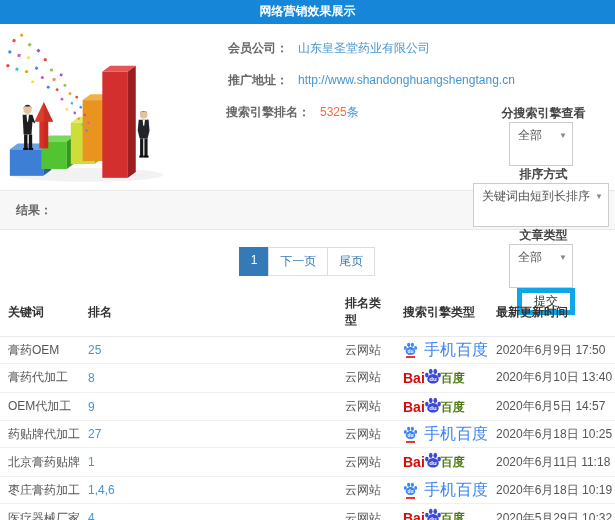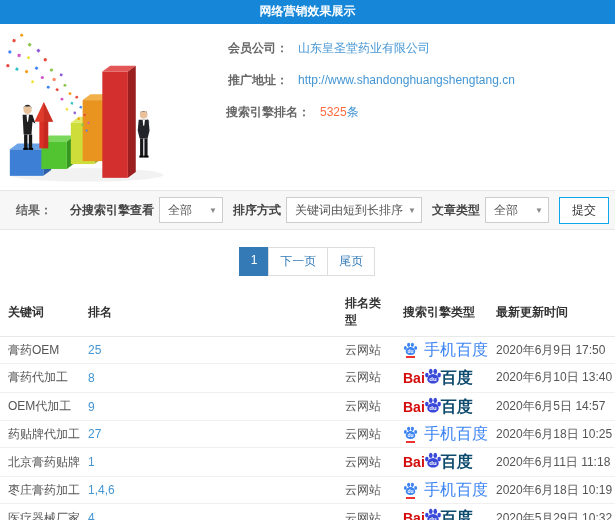--- a/index.html
+++ b/index.html
@@ -20,51 +20,51 @@
   .info-value { margin-left:10px; white-space:nowrap; }
   .v-link { color:#4395d3; text-decoration:none; cursor:pointer; }
   .v-text { color:#666; }
   .v-num { color:#ff6a3c; }
   .v-unit { color:#4395d3; }
 
   
   .filter-bar { height:40px; background:#f7f7f7; border-top:1px solid #e8e8e8;
     border-bottom:1px solid #e8e8e8; display:flex; align-items:center; padding:0 6px 0 16px; }
   .result-label { font-weight:bold; color:#666; }
-  .filter-controls { margin-left:auto; display:flex; align-items:center; }
+  .filter-controls { margin-left:auto; display:flex; align-items:center;flex-direction:column; }
   .f-label { font-weight:bold; color:#444; margin:0 5px 0 10px; white-space:nowrap; }
-  .select-box { position:relative; background:#fff; border:1px solid #ccc; height:26px;
+  .select-box { position:relative; background:#fff; border:1px solid #ccc; height:44px;
     line-height:24px; padding:0 18px 0 8px; color:#555; cursor:pointer; white-space:nowrap; }
   .select-box .caret { position:absolute; right:5px; top:0; font-size:8px; color:#888;
     line-height:26px; font-style:normal; }
   .sel-engine { min-width:64px; }
   .sel-sort   { min-width:130px; margin-right:0; }
   .sel-type   { min-width:64px; }
   .submit-btn { margin-left:10px; height:27px; padding:0 12px; background:#fff;
-    border:1px solid #0ea5e9; color:#333; font-size:12px; cursor:pointer;
+    border:5px solid #0ea5e9; color:#333; font-size:12px; cursor:pointer;
     font-family:inherit; }
 
   
   .pagination { display:flex; justify-content:center; margin:17px 0 12px; }
   .page-btn { border:1px solid #ddd; background:#fff; color:#337ab7; padding:5px 11px;
     margin-left:-1px; cursor:pointer; text-decoration:none; font-size:12px; }
   .page-btn.active { background:#337ab7; border-color:#337ab7; color:#fff; }
 
   
   table { width:615px; border-collapse:collapse; table-layout:fixed; }
   thead th { text-align:left; font-weight:bold; color:#333; padding:7px 8px;
     border-bottom:1px solid #e9e9e9; font-size:12px; }
   tbody td { padding:4px 8px; border-bottom:1px solid #f0f0f0; height:27px;
     color:#555; vertical-align:middle; white-space:nowrap; overflow:hidden; }
   .rank-link { color:#4395d3; text-decoration:none; cursor:pointer; }
 
   
   .bd-logo { display:inline-flex; align-items:center; line-height:1; }
   .bd-bai { color:#d40b0b; font-weight:bold; font-size:14px; letter-spacing:0; }
-  .bd-cn  { color:#0c4a6e; font-weight:bold; font-size:16px; }
+  .bd-cn  { color:#4d7c0f; font-weight:bold; font-size:12px; }
   .bd-logo svg { margin:0 -1px 3px -1px; }
   .mb-logo { display:inline-flex; align-items:center; line-height:1; }
   .mb-paw { display:inline-flex; flex-direction:column; align-items:center; }
   .mb-underline { display:block; width:9px; height:2px; background:#e33; margin-top:1px; }
   .mb-text { color:#3d85f2; margin-left:6px; font-size:16px; }
 </style>
 </head>
 <body>
 
 <div class="topbar">

